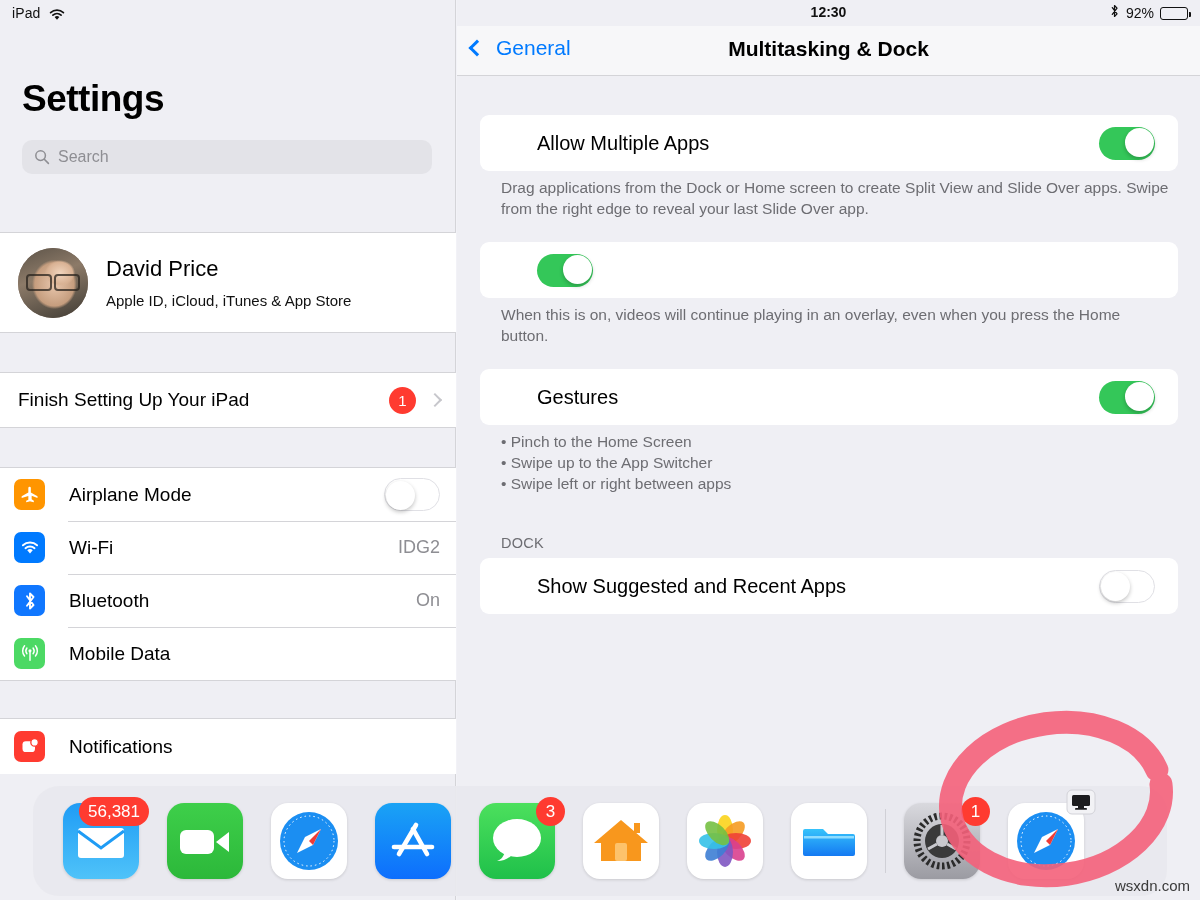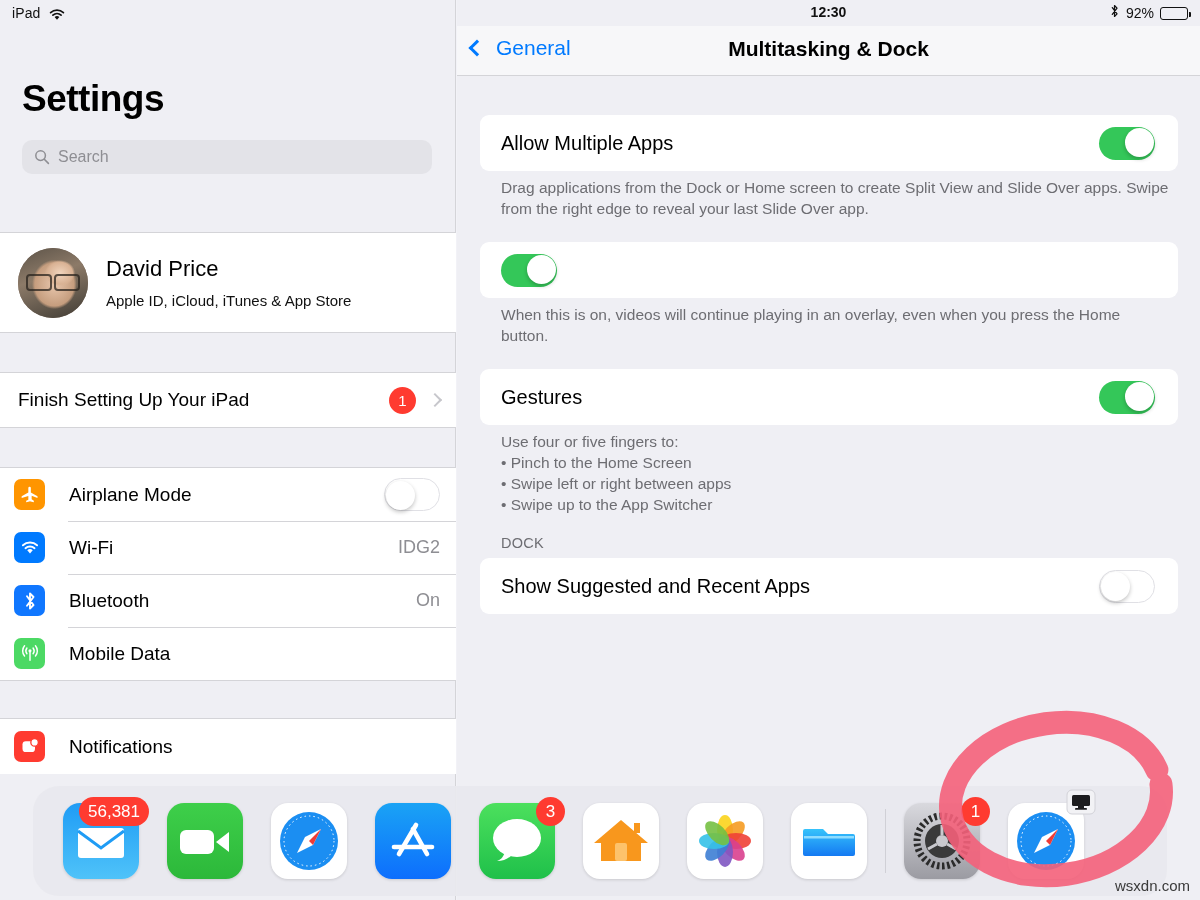--- a/index.html
+++ b/index.html
@@ -105,21 +105,21 @@
 
   .navbar{ position:absolute; left:0; top:26px; width:743px; height:50px;
            background:#f7f7f9; border-bottom:1px solid #d4d4d8; }
   .back-btn{ position:absolute; left:14px; top:10px; display:flex; align-items:center; gap:13px; cursor:pointer; }
   .back-chev{ width:12px; height:12px; border-left:3px solid #007aff; border-bottom:3px solid #007aff;
               transform:rotate(45deg); }
   .back-label{ font-size:21px; color:#007aff; }
   .nav-title{ position:absolute; left:50%; top:11px; transform:translateX(-50%);
               font-size:21px; font-weight:bold; color:#000; white-space:nowrap; }
 
-  .card{ position:absolute; left:23px; width:698px; background:#fff; border-radius:9px; }
+  .card{ position:absolute; left:23px; width:698px; background:#fff; border-radius:9px;padding-left:36px; }
   .card-row{ height:56px; display:flex; align-items:center; padding:0 23px 0 21px; }
   .card-label{ font-size:20px; color:#000; flex:1; }
 
   .footnote{ position:absolute; left:44px; width:670px; color:#6d6d72; font-size:15.5px; line-height:21px; }
   .section-hdr{ position:absolute; left:44px; color:#6d6d72; font-size:14.5px; letter-spacing:0.3px; }
 
   
   .dock{
     position:absolute; left:33px; top:786px; width:1134px; height:110px;
     background:rgba(233,233,238,0.94); border-radius:26px;
@@ -290,24 +290,23 @@
 
     <div class="card" style="top:369px;">
       <div class="card-row">
         <span class="card-label">Gestures</span>
         <span class="toggle on">
             <span class="knob"></span>
           </span>
       </div>
     </div>
     <div class="footnote" style="top:431px;">
-      <div>Use four or five fingers to:</div>
       <div>• Pinch to the Home Screen</div>
+      <div>• Swipe up to the App Switcher</div>
       <div>• Swipe left or right between apps</div>
-      <div>• Swipe up to the App Switcher</div>
     </div>
 
     <div class="section-hdr" style="top:535px;">DOCK</div>
 
     <div class="card" style="top:558px;">
       <div class="card-row">
         <span class="card-label">Show Suggested and Recent Apps</span>
         <span class="toggle off">
             <span class="knob"></span>
           </span>

